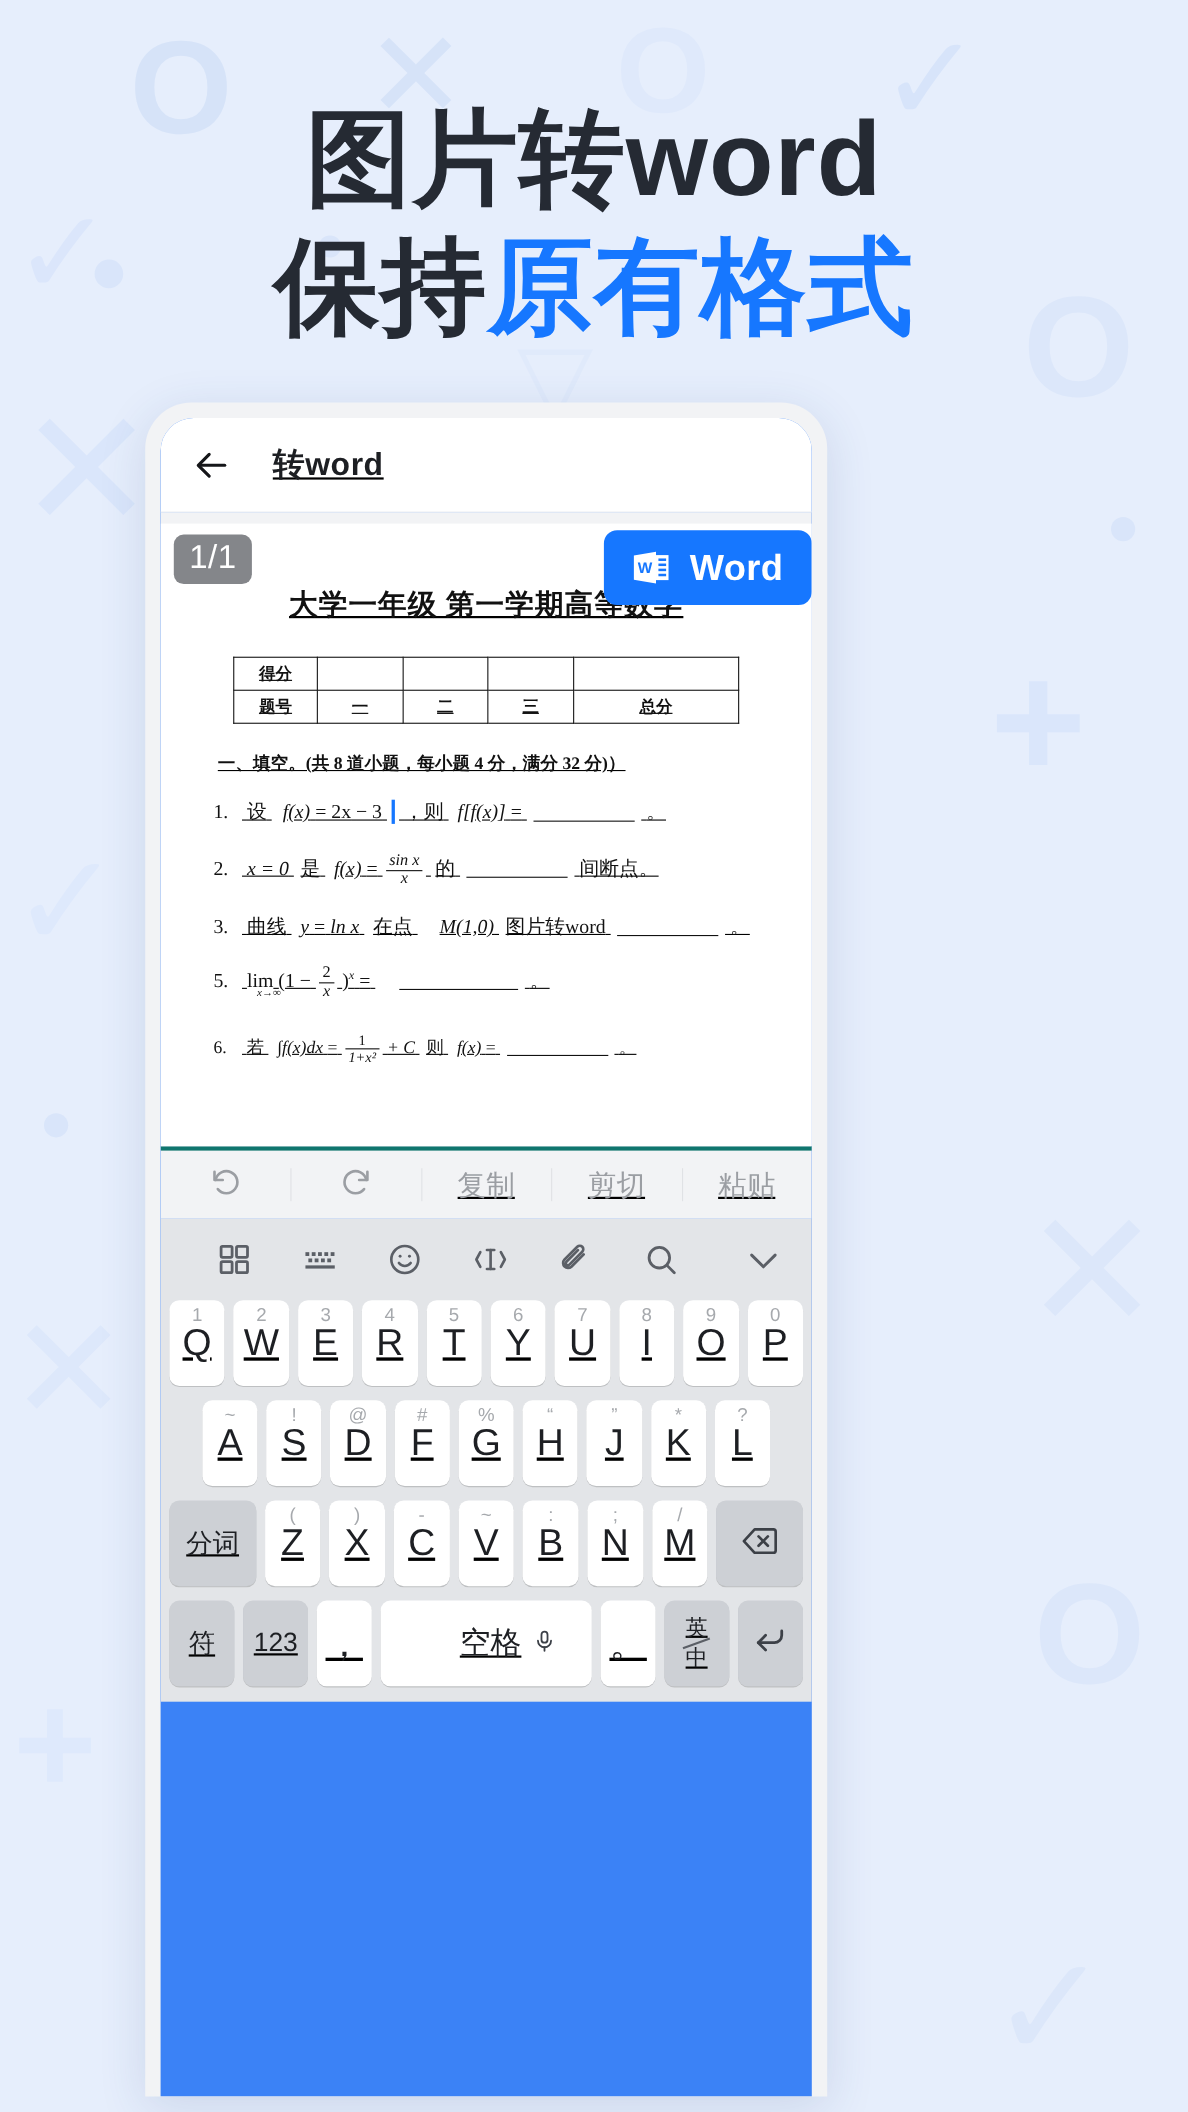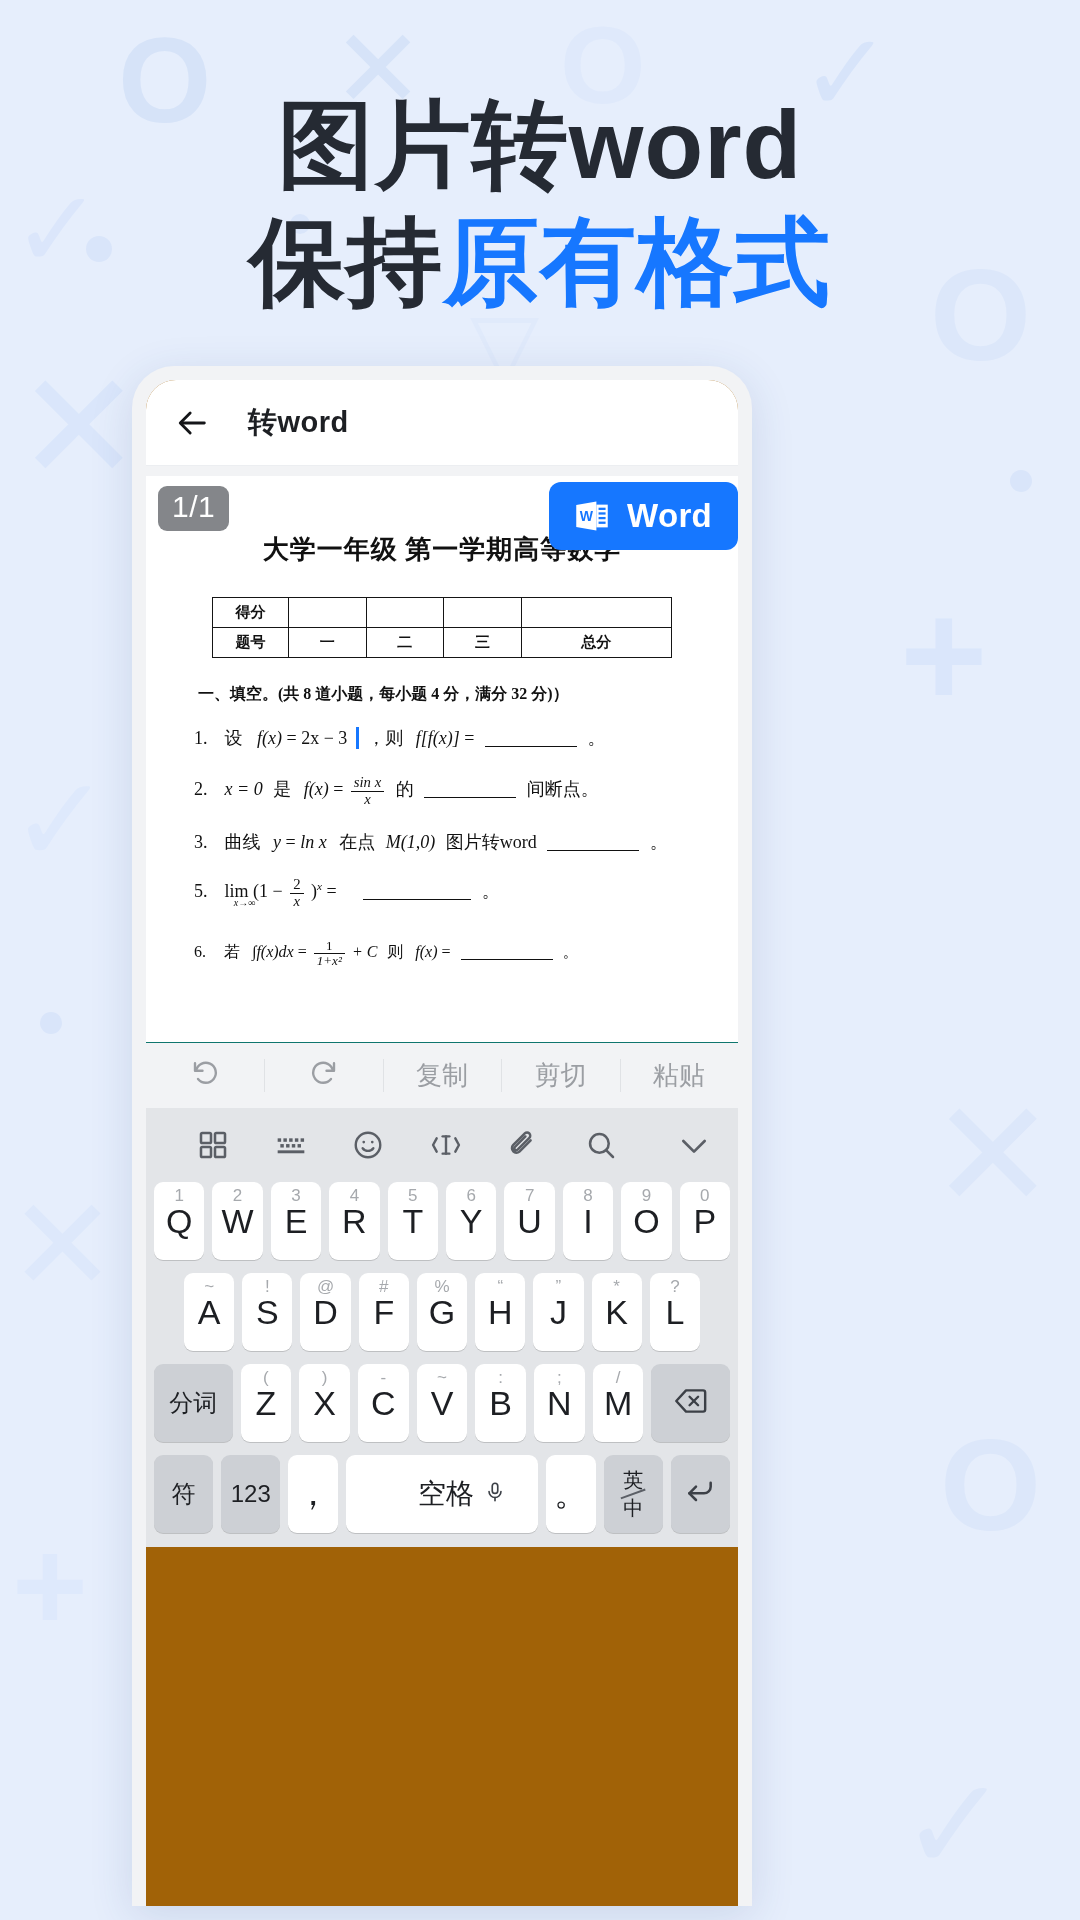--- a/index.html
+++ b/index.html
@@ -48,23 +48,24 @@
     width: 620px; height: 1540px;
     background: #f2f3f5;
     border-radius: 42px 42px 0 0;
     box-shadow: 0 10px 44px rgba(40,70,130,.14);
     overflow: hidden;
     z-index: 5;
   }
   .screen {
     position: absolute;
     left: 14px; top: 14px; right: 14px; bottom: 0;
-    background: #a16207;
+    background: #3b82f6;
     border-radius: 30px 30px 0 0;
     overflow: hidden;
+    text-decoration: underline;
   }
 
   
   .appbar {
     height: 86px;
     background: #fff;
     display: flex; align-items: center;
     padding-left: 30px;
     border-bottom: 1px solid #eceef1;
   }
@@ -184,21 +185,21 @@
   .lim-sub2 {
     position: absolute; left: 0; top: 16px;
     font-size: 10px; width: 40px; text-align: center; font-style: italic;
   }
 
   
   .edit-toolbar {
     height: 66px;
     background: #f2f3f5;
     display: flex; align-items: center;
-    border-top: 1px solid #0f766e;
+    border-top: 4px solid #0f766e;
   }
   .edit-item {
     flex: 1;
     text-align: center;
     font-size: 26px;
     color: #9b9ea3;
     position: relative;
     display:flex; align-items:center; justify-content:center;
     height: 100%;
   }
@@ -369,21 +370,21 @@
             <span>间断点。</span>
           </div>
 
           <div class="q-item">
             <span class="q-num">3.</span>
             <span>曲线</span>
             <span class="mi" style="margin-left:8px">y</span>
             <span>=</span>
             <span class="mi">ln x</span>
             <span style="margin-left:8px">在点</span>
-            <span class="mi" style="margin-left:6px">M(1,0)</span>
+            <span class="mi" style="margin-left:20px">M(1,0)</span>
             <span style="margin-left:6px">图片转word</span>
             <span class="blank"></span>
             <span>。</span>
           </div>
 
 
           <div class="q-item" style="margin-bottom:30px">
             <span class="q-num">5.</span>
             <span class="lim-wrap">
               <span>lim</span>

